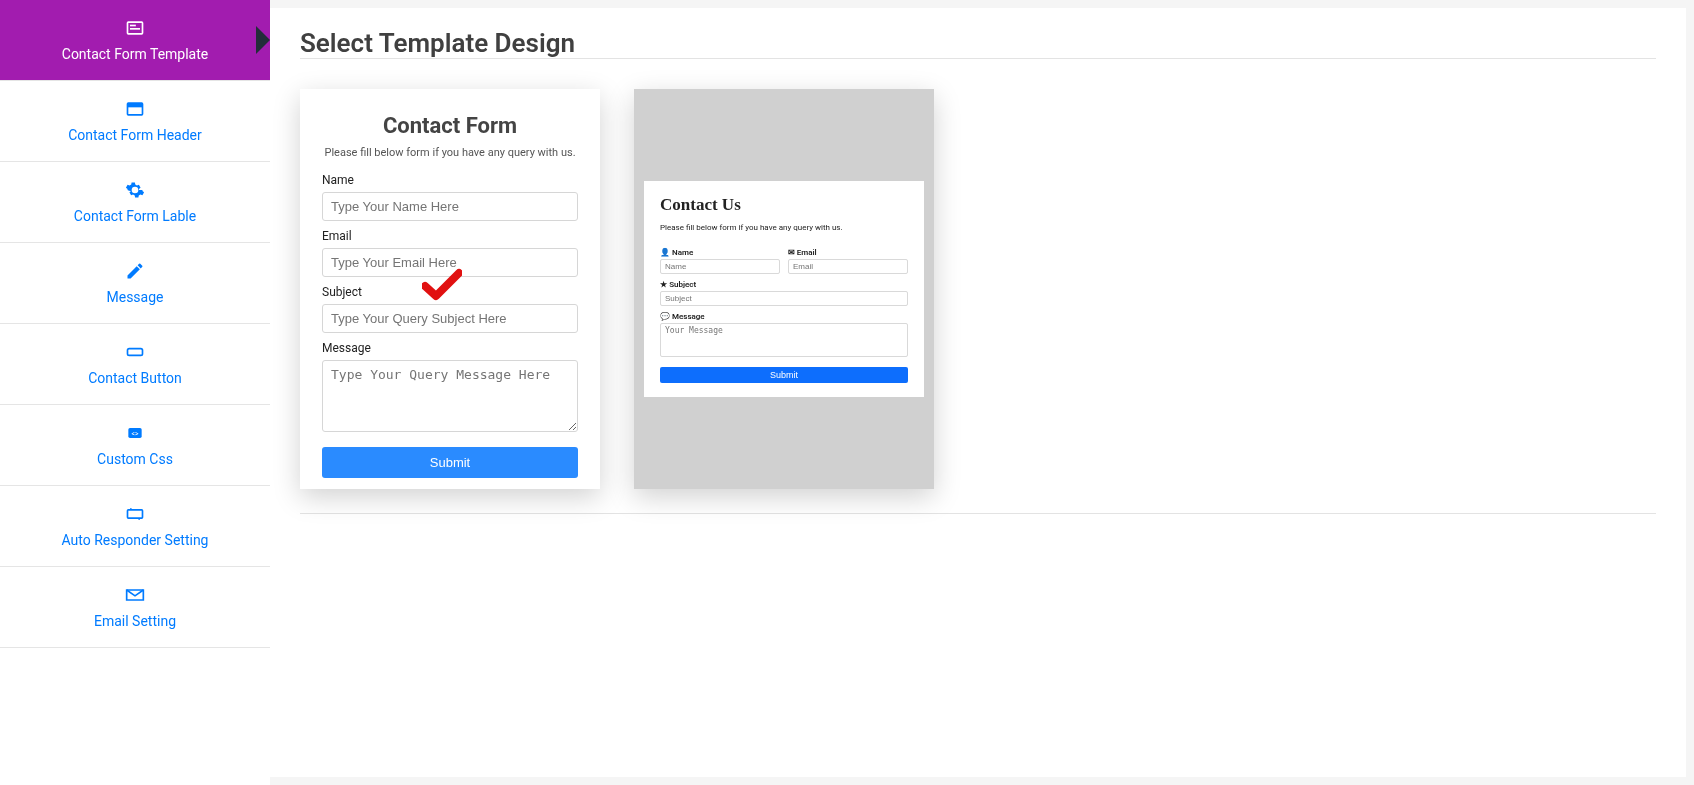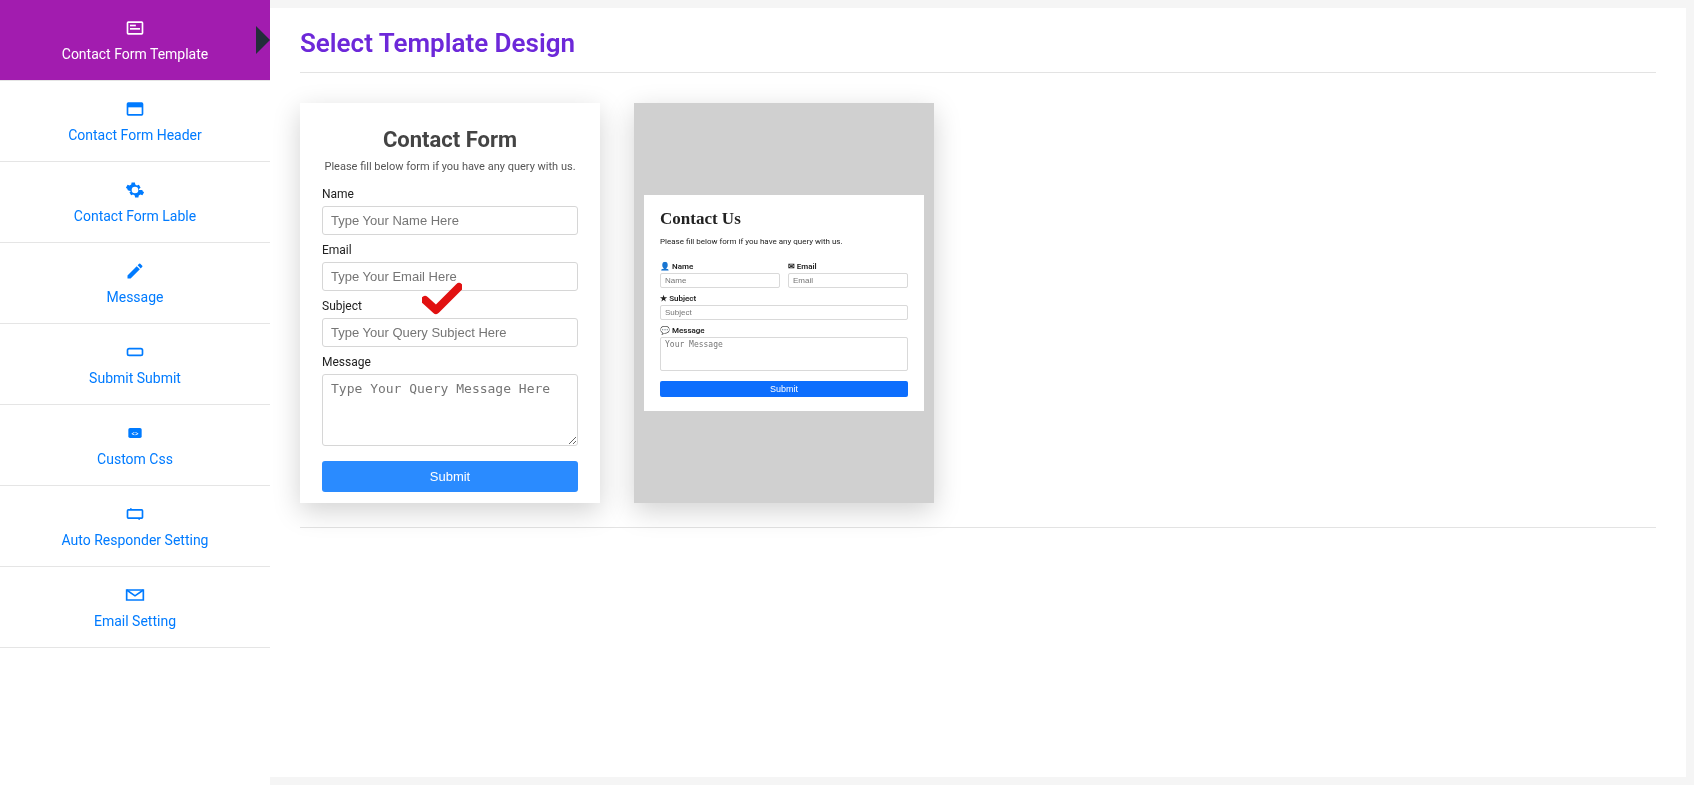--- a/index.html
+++ b/index.html
@@ -57,22 +57,21 @@
 
   .main {
     flex: 1;
     background: #fff;
     padding: 20px 30px;
     margin: 8px 8px 8px 0;
   }
   .page-title {
     font-size: 26px;
     font-weight: 600;
-    color: #6d28d9;
-    padding-bottom: 14px;
+    color: #404040;
     border-bottom: 1px solid #e3e3e3;
     margin-bottom: 30px;
   }
   .templates {
     display: flex;
     gap: 34px;
     padding-bottom: 24px;
     border-bottom: 1px solid #e3e3e3;
   }
   .template-card {
@@ -240,21 +239,21 @@
       </span>
       <span class="label">Message</span>
     </div>
 
     <div class="sidebar-item">
       <span class="icon">
         <svg viewBox="0 0 24 24" fill="none" stroke="currentColor" stroke-width="2">
             <rect x="3" y="8" width="18" height="8" rx="2"></rect>
           </svg>
       </span>
-      <span class="label">Submit Submit</span>
+      <span class="label">Contact Button</span>
     </div>
 
     <div class="sidebar-item">
       <span class="icon">
         <svg viewBox="0 0 24 24" fill="currentColor">
             <rect x="4" y="6" width="16" height="12" rx="2"></rect>
             <text x="12" y="15" font-size="8" text-anchor="middle" fill="#fff">&lt;&gt;</text>
           </svg>
       </span>
       <span class="label">Custom Css</span>

